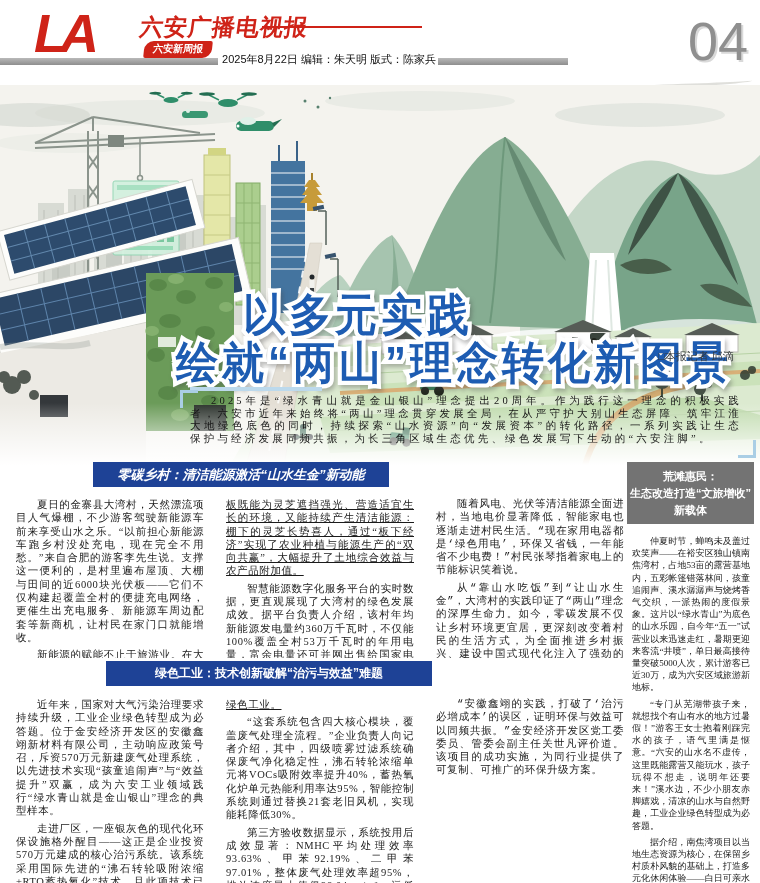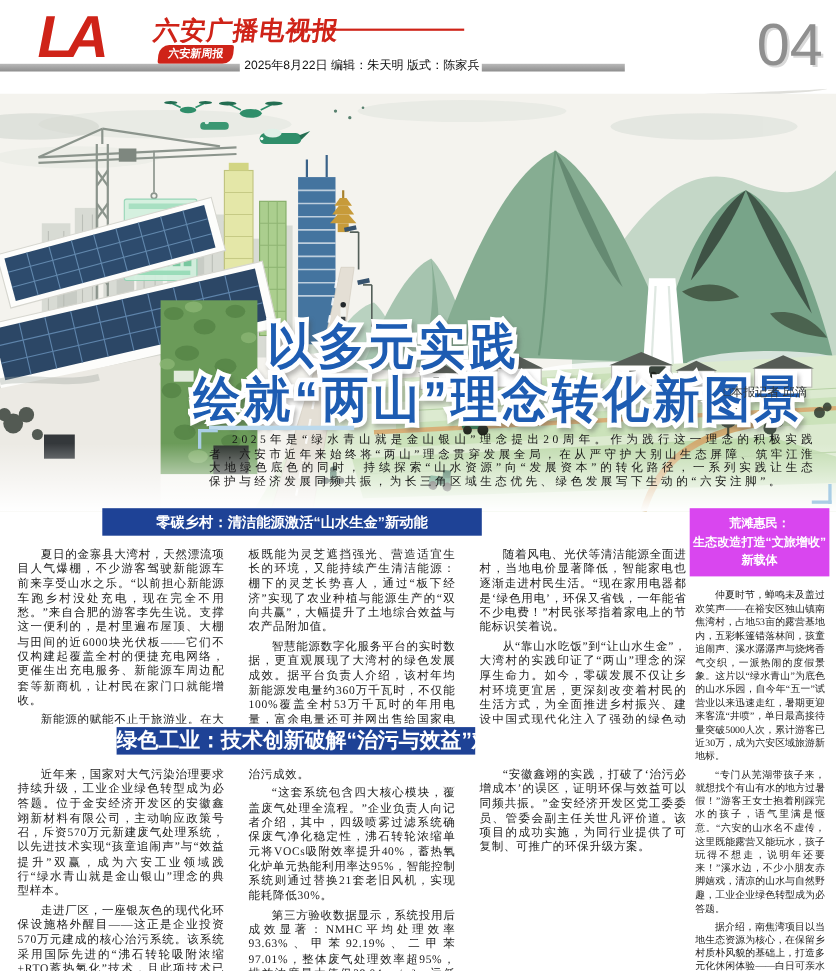--- a/index.html
+++ b/index.html
@@ -27,31 +27,31 @@
   .hl2{left:176px;top:335px;font-size:42px;}
   .byline{position:absolute;left:642px;top:349px;font-size:11px;color:#33383b;white-space:nowrap;padding-left:16px;}
   .hl-underline{position:absolute;left:190px;top:387px;width:132px;height:4px;background:#bcd9ec;}
   .intro{position:absolute;left:190px;top:395px;width:552px;font-family:"Liberation Serif",serif;font-size:10.5px;letter-spacing:3.2px;line-height:12.6px;text-align:justify;text-indent:2em;color:#161616;}
   .corner{position:absolute;width:15px;height:15px;}
   .corner.tl{left:180px;top:390px;border-left:3px solid #aacee5;border-top:3px solid #aacee5;}
   .corner.br{left:738px;top:440px;border-right:3px solid #aacee5;border-bottom:3px solid #aacee5;}
 
   
   .banner{position:absolute;background:#1e4296;color:#ffffff;font-weight:bold;text-align:center;white-space:nowrap;}
-  .banner.s1{left:93px;top:462px;width:345px;height:25px;line-height:25px;font-size:13px;}
-  .banner.s2{left:106px;top:661px;width:326px;height:25px;line-height:25px;font-size:19px;}
+  .banner.s1{left:93px;top:462px;width:296px;height:25px;line-height:25px;font-size:13px;font-style:italic;}
+  .banner.s2{left:106px;top:661px;width:326px;height:25px;line-height:25px;font-size:12px;}
   .col{position:absolute;width:196px;overflow:hidden;font-family:"Liberation Serif",serif;font-size:10.5px;letter-spacing:.6px;line-height:13.3px;text-align:justify;color:#1b1b1b;}
   .sec1 .col{top:494px;height:164px;}
   .sec2 .col{top:694px;height:189px;}
-  .col.c1{left:12px;} .col.c2{left:222px;} .col.c3{left:432px;}
+  .col.c1{left:12px;} .col.c2{left:222px;} .col.c3{left:432px;font-family:Liberation Mono, monospace;}
   p{margin:4px;text-indent:2em;}
-  p.cont{text-indent:0;}
+  p.cont{text-indent:0;text-decoration:underline;}
 
   
-  .sidebar-banner{position:absolute;left:627px;top:462px;width:127px;height:62px;background:#d946ef;color:#fff;font-weight:bold;font-size:11px;line-height:17px;text-align:center;box-sizing:border-box;padding-top:6px;}
+  .sidebar-banner{position:absolute;left:627px;top:462px;width:127px;height:62px;background:#737373;color:#fff;font-weight:bold;font-size:11px;line-height:17px;text-align:center;box-sizing:border-box;padding-top:6px;}
   .sidebar-text{position:absolute;left:628px;top:531px;width:126px;height:352px;overflow:hidden;font-family:"Liberation Serif",serif;font-size:9px;line-height:12.2px;text-align:justify;color:#1b1b1b;}
 </style>
 </head>
 <body>
 
 <div class="page">
 
   <svg class="logo-la" width="104" height="60" viewBox="0 0 104 60">
     <text x="0" y="48" font-family="Liberation Sans, sans-serif" font-weight="bold" font-style="italic" font-size="54" letter-spacing="-7" fill="#cf2318">LA</text>
   </svg>
@@ -460,21 +460,21 @@
     </div>
   </div>
 
   <div class="banner s2">绿色工业：技术创新破解“治污与效益”难题</div>
   <div class="sec2">
     <div class="col c1">
       <p>近年来，国家对大气污染治理要求持续升级，工业企业绿色转型成为必答题。位于金安经济开发区的安徽鑫翊新材料有限公司，主动响应政策号召，斥资570万元新建废气处理系统，以先进技术实现“孩童追闹声”与“效益提升”双赢，成为六安工业领域践行“绿水青山就是金山银山”理念的典型样本。</p>
       <p>走进厂区，一座银灰色的现代化环保设施格外醒目——这正是企业投资570万元建成的核心治污系统。该系统采用国际先进的“沸石转轮吸附浓缩+RTO蓄热氧化”技术，且此项技术已被生态环境部列入《国家先进污染防治技术目录》，从技术源头保障</p>
     </div>
     <div class="col c2">
-      <p class="cont">治污成效。</p>
+      <p class="cont">绿色工业。</p>
       <p>“这套系统包含四大核心模块，覆盖废气处理全流程。”企业负责人向记者介绍，其中，四级喷雾过滤系统确保废气净化稳定性，沸石转轮浓缩单元将VOCs吸附效率提升40%，蓄热氧化炉单元热能利用率达95%，智能控制系统则通过替换21套老旧风机，实现能耗降低30%。</p>
       <p>第三方验收数据显示，系统投用后成效显著：NMHC平均处理效率93.63%、甲苯92.19%、二甲苯97.01%，整体废气处理效率超95%，排放浓度最大值仅38.04mg/m³，远低于国家标准限值，多项环保指标达到行业领先水平。</p>
     </div>
     <div class="col c3">
       <p>“安徽鑫翊的实践，打破了‘治污必增成本’的误区，证明环保与效益可以同频共振。”金安经济开发区党工委委员、管委会副主任关世凡评价道。该项目的成功实施，为同行业提供了可复制、可推广的环保升级方案。</p>
     </div>
   </div>
 
   <div class="sidebar-banner">
     <div>荒滩惠民：</div>

